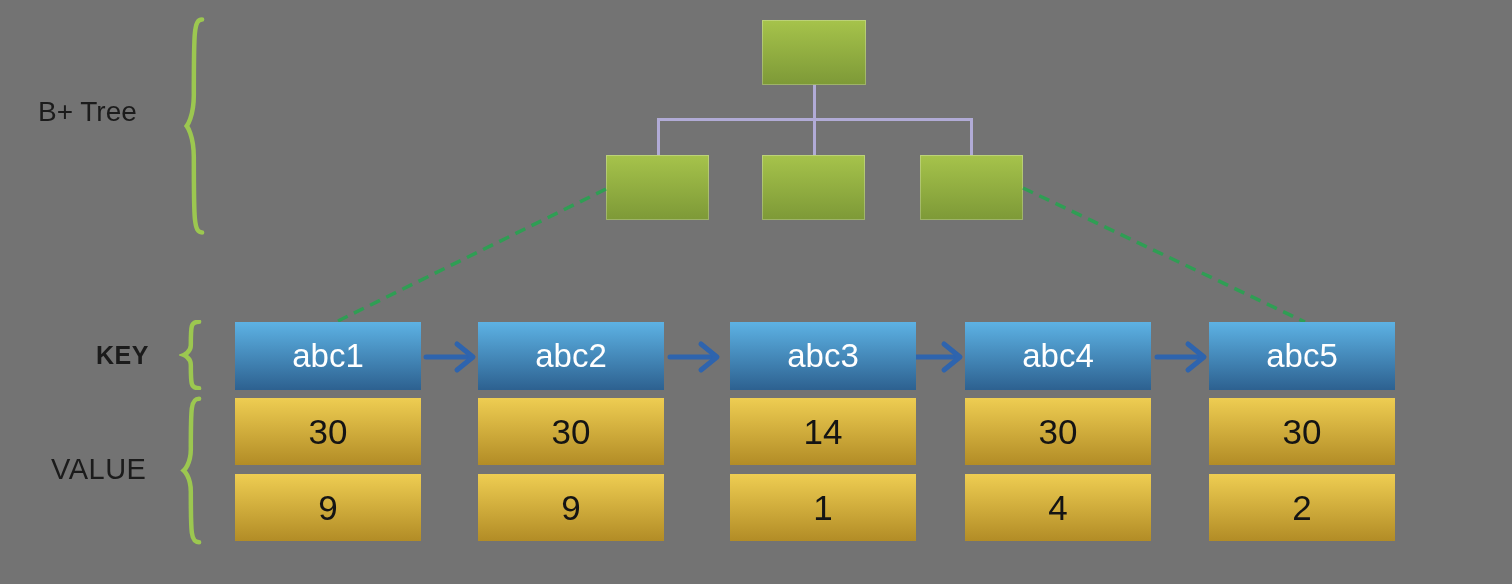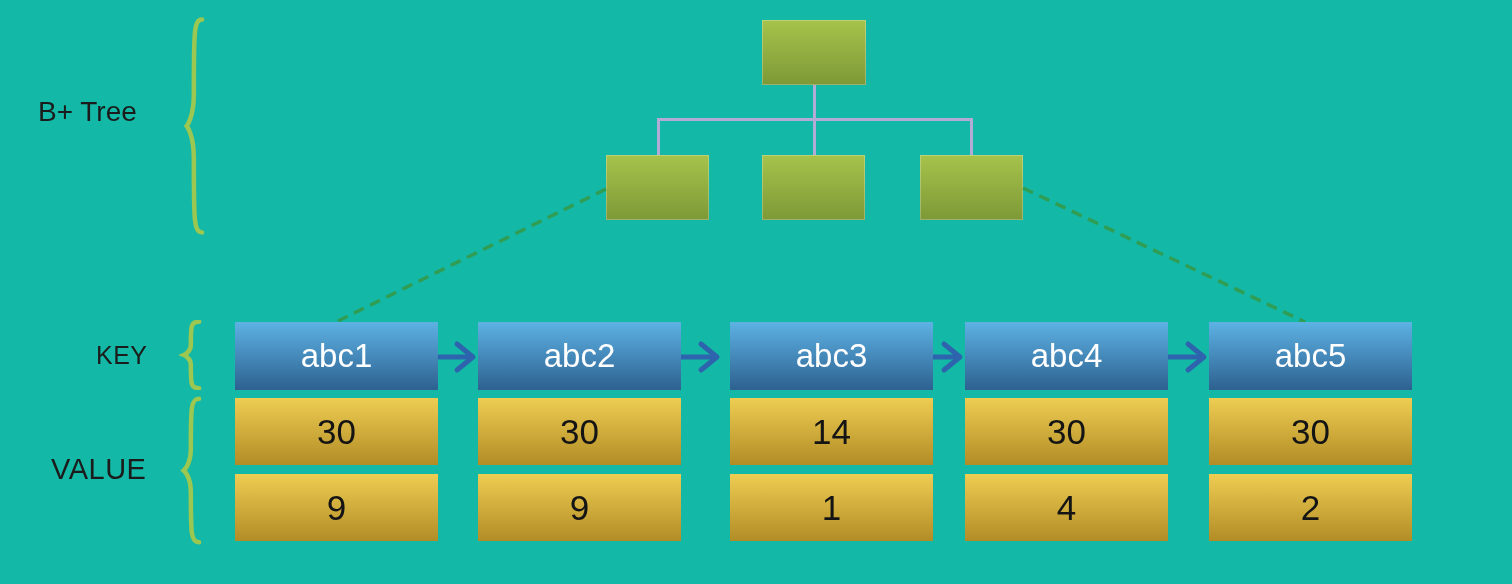--- a/index.html
+++ b/index.html
@@ -1,25 +1,25 @@
 <!DOCTYPE html>
 <html><head>
 <meta charset="utf-8">
 <style>
   html,body{margin:0;padding:0;background:#ffffff;}
   #canvas{
-    position:relative;width:1512px;height:584px;background:#14b8a6;overflow:hidden;
+    position:relative;width:1512px;height:584px;background:#737373;overflow:hidden;
     font-family:"Liberation Sans", sans-serif;
   }
   .abs{position:absolute;}
 
   
   .section-label{color:#1b1b1b;white-space:nowrap;}
   .lbl-btree{left:38px;top:96px;font-size:28px;}
-  .lbl-key{left:96px;top:341px;font-size:25px;letter-spacing:0.5px;}
+  .lbl-key{left:96px;top:341px;font-size:25px;letter-spacing:0.5px;font-weight:bold;}
   .lbl-value{left:51px;top:453px;font-size:29px;letter-spacing:0.5px;}
 
   
   .brace-svg{display:block;}
 
   
   .tree-node{
     width:104px;height:65px;
     background:linear-gradient(to bottom,#a6c34b,#7d9937);
     box-shadow:inset 0 0 0 1px rgba(255,255,255,0.25);
@@ -32,21 +32,21 @@
   
   .connector{background:#b1abd6;}
   .conn-trunk{left:813px;top:84px;width:3px;height:36px;}
   .conn-crossbar{left:657px;top:118px;width:316px;height:3px;}
   .conn-drop-1{left:657px;top:118px;width:3px;height:38px;}
   .conn-drop-2{left:813px;top:118px;width:3px;height:38px;}
   .conn-drop-3{left:970px;top:118px;width:3px;height:38px;}
 
   
   .cell{
-    width:203px;display:flex;align-items:center;justify-content:center;
+    width:186px;display:flex;align-items:center;justify-content:center;
   }
   .key-cell{
     top:322px;height:68px;
     background:linear-gradient(to bottom,#5db2e4,#2d6190);
     color:#ffffff;font-size:33px;
   }
   .val-cell{
     height:67px;
     background:linear-gradient(to bottom,#eecd52,#b28c26);
     color:#141414;font-size:35px;

